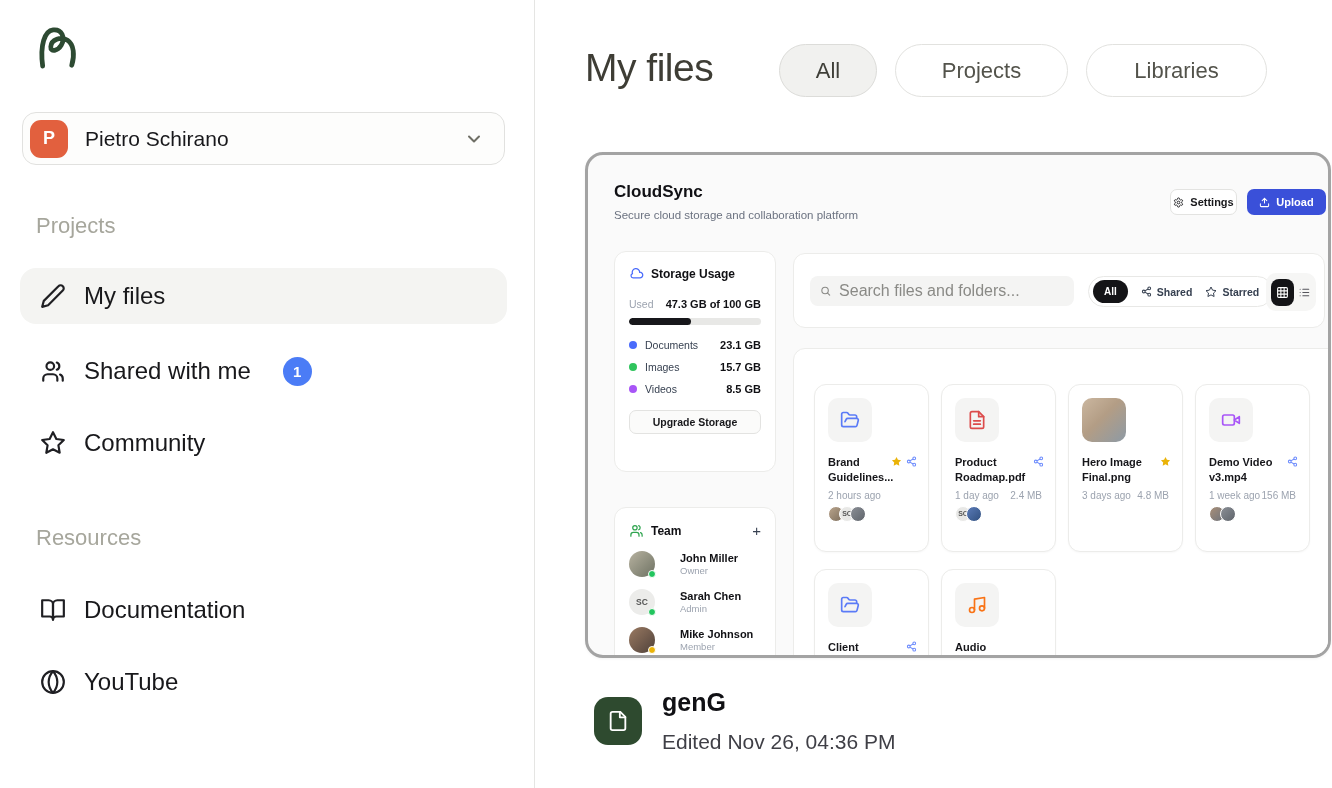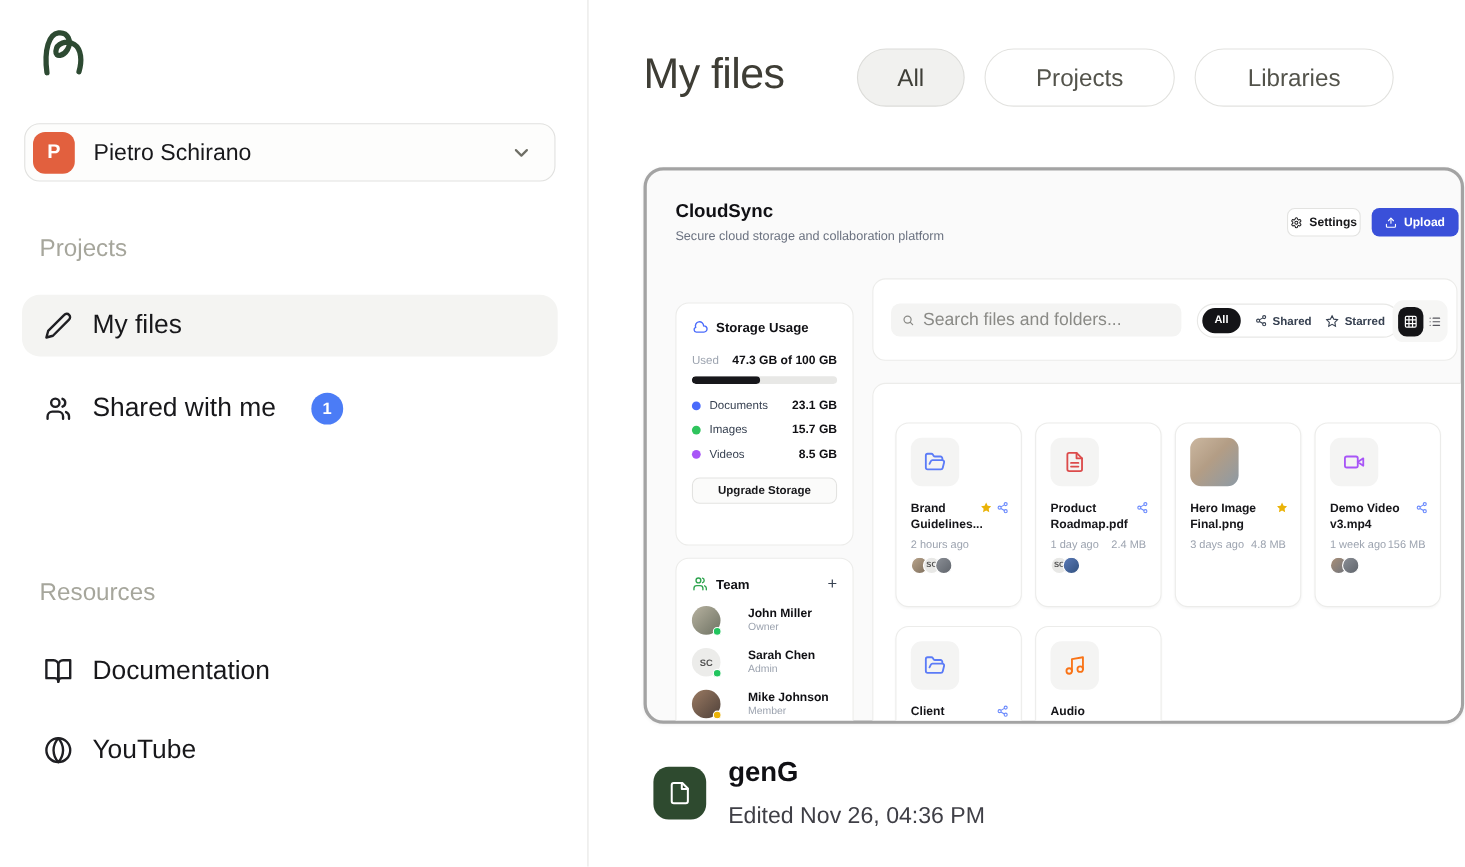--- a/index.html
+++ b/index.html
@@ -41,21 +41,21 @@
     border:3px solid #a3a3a3; border-radius:18px; background:#fafafa; overflow:hidden;
     box-shadow:0 1px 3px rgba(0,0,0,0.05); cursor:pointer; }
   .ps-title { position:absolute; left:26px; top:27px; font-size:17px; font-weight:700; color:#101014; }
   .ps-sub { position:absolute; left:26px; top:54px; font-size:11.5px; color:#6b7280; }
   .ps-btn { position:absolute; height:26px; border-radius:7px; display:flex; align-items:center;
     justify-content:center; gap:6px; font-size:11px; font-weight:600; }
   .ps-settings { left:582px; top:34px; width:67px; background:#fff; border:1px solid #e3e3e1; color:#18181b; }
   .ps-upload { left:659px; top:34px; width:79px; background:#3a50d9; color:#fff; }
 
   .panel { position:absolute; background:#fff; border:1px solid #ececea; border-radius:12px; }
-  .ps-storage { left:26px; top:96px; width:162px; height:221px; padding:14px;margin-top:24px; }
+  .ps-storage { left:26px; top:96px; width:162px; height:221px; padding:14px; }
   .ph-row { display:flex; align-items:center; gap:7px; font-size:12px; font-weight:700; color:#101014; }
   .used-row { display:flex; justify-content:space-between; align-items:baseline; margin-top:17px; }
   .used-label { font-size:10.5px; color:#9ca3af; }
   .used-value { font-size:11px; font-weight:700; color:#101014; }
   .bar { margin-top:8px; height:7px; border-radius:4px; background:#e8e8e6; overflow:hidden; }
   .bar-fill { height:100%; background:#17171b; border-radius:4px; }
   .legend { margin-top:14px; display:flex; flex-direction:column; gap:10px; }
   .legend-row { display:flex; align-items:center; font-size:10.5px; color:#374151; }
   .dot { width:8px; height:8px; border-radius:50%; margin-right:8px; }
   .dot-doc { background:#4a6bfb; } .dot-img { background:#2fc45d; } .dot-vid { background:#a855f7; }
@@ -155,20 +155,26 @@
       <svg width="26" height="26" viewBox="0 0 24 24" fill="none" stroke="#1f1f23" stroke-width="2" stroke-linecap="round" stroke-linejoin="round">
           <path d="M16 21v-2a4 4 0 0 0-4-4H7a4 4 0 0 0-4 4v2"></path>
           <circle cx="9.5" cy="7.5" r="3.5"></circle>
           <path d="M21 21v-2a4 4 0 0 0-2.5-3.7"></path>
           <path d="M15.5 4.2a3.5 3.5 0 0 1 0 6.6"></path>
         </svg>
       <span>Shared with me</span>
       <span class="badge">1</span>
     </div>
 
+    <div class="nav-item" style="top:415px;">
+      <svg width="26" height="26" viewBox="0 0 24 24" fill="none" stroke="#1f1f23" stroke-width="2" stroke-linecap="round" stroke-linejoin="round">
+          <polygon points="12 2 15.09 8.26 22 9.27 17 14.14 18.18 21.02 12 17.77 5.82 21.02 7 14.14 2 9.27 8.91 8.26"></polygon>
+        </svg>
+      <span>Community</span>
+    </div>
 
     <div class="section-title" style="top:525px;">Resources</div>
 
     <div class="nav-item" style="top:582px;">
       <svg width="26" height="26" viewBox="0 0 24 24" fill="none" stroke="#1f1f23" stroke-width="2" stroke-linecap="round" stroke-linejoin="round">
           <path d="M2 3h6a4 4 0 0 1 4 4v14a3 3 0 0 0-3-3H2z"></path>
           <path d="M22 3h-6a4 4 0 0 0-4 4v14a3 3 0 0 1 3-3h7z"></path>
         </svg>
       <span>Documentation</span>
     </div>

